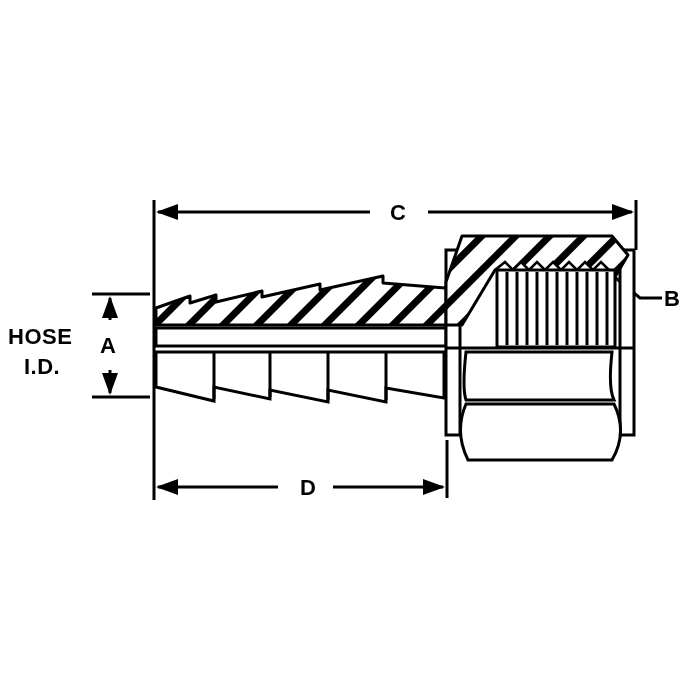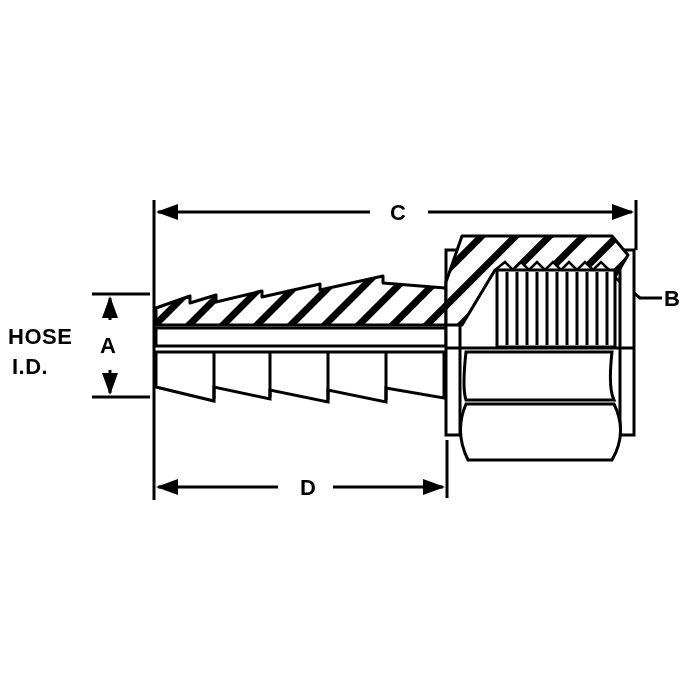--- a/index.html
+++ b/index.html
@@ -92,13 +92,13 @@
     <path d="M466 352 L612 352 Q608 388 614 400 L466 400 Q462 388 466 352 Z"></path>
     <path d="M466 404 L614 404 Q628 432 612 460 L468 460 Q454 432 466 404 Z"></path>
   </g>
 </svg>
 
 <div class="lbl dim-label" style="left:384px; top:202px;">C</div>
 <div class="lbl dim-label" style="left:294px; top:477px;">D</div>
 <div class="lbl dim-label" style="left:96px; top:335px; padding:0 4px;">A</div>
 <div class="lbl dim-label" style="left:664px; top:288px; padding:0;">B</div>
 <div class="lbl hose-label" style="left:8px; top:326px;">HOSE</div>
-<div class="lbl hose-label" style="left:12px; top:356px;">I.D.</div>
+<div class="lbl hose-label" style="left:24px; top:356px;">I.D.</div>
 
 </body></html>

